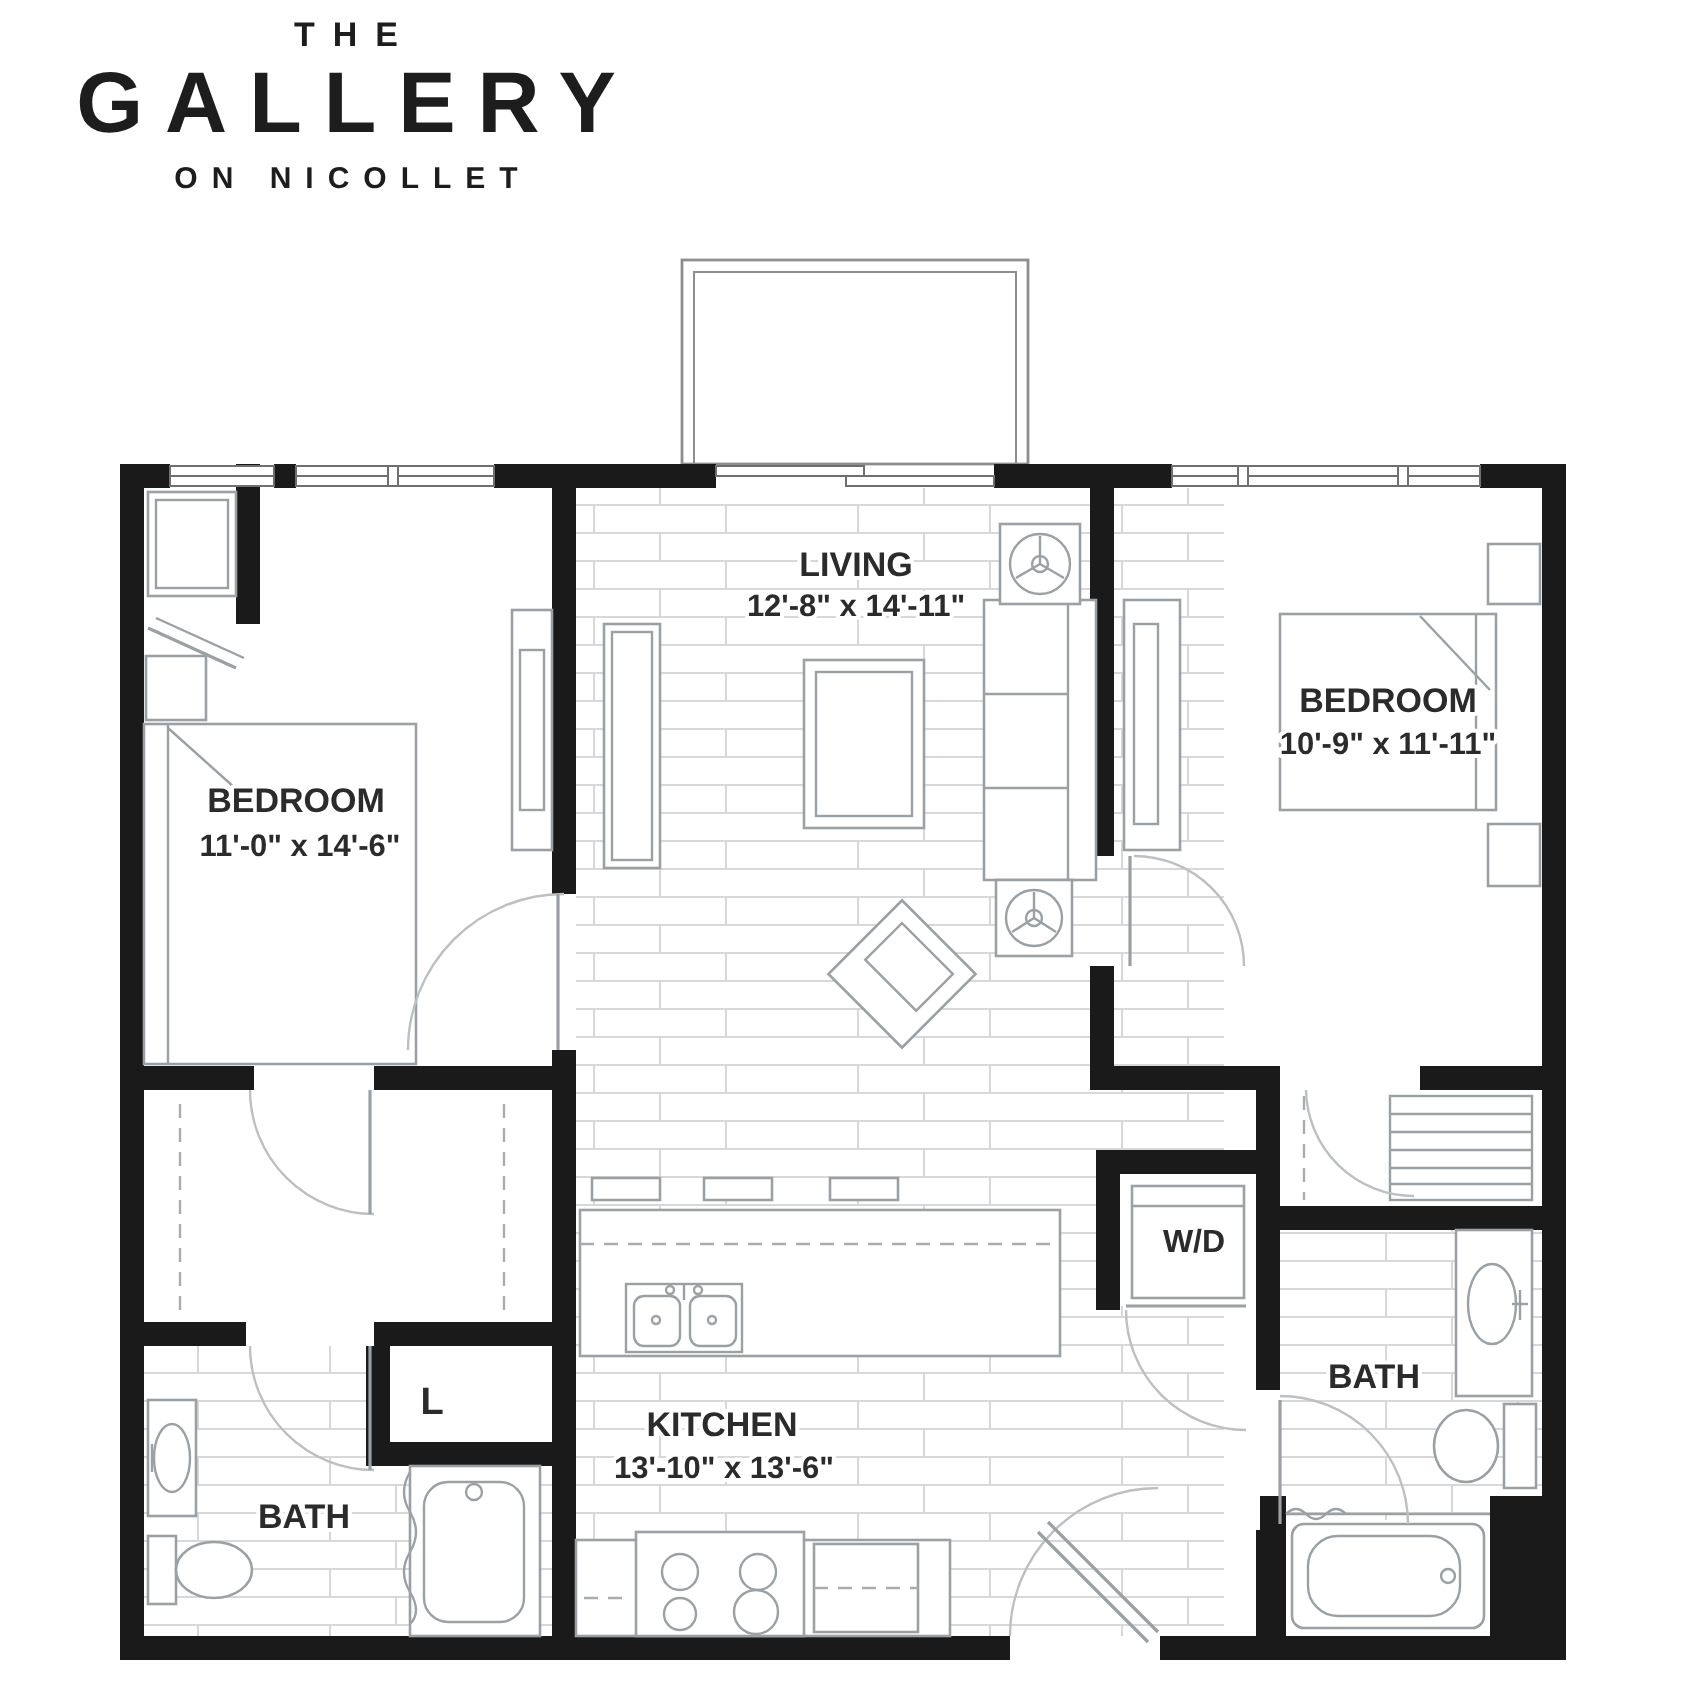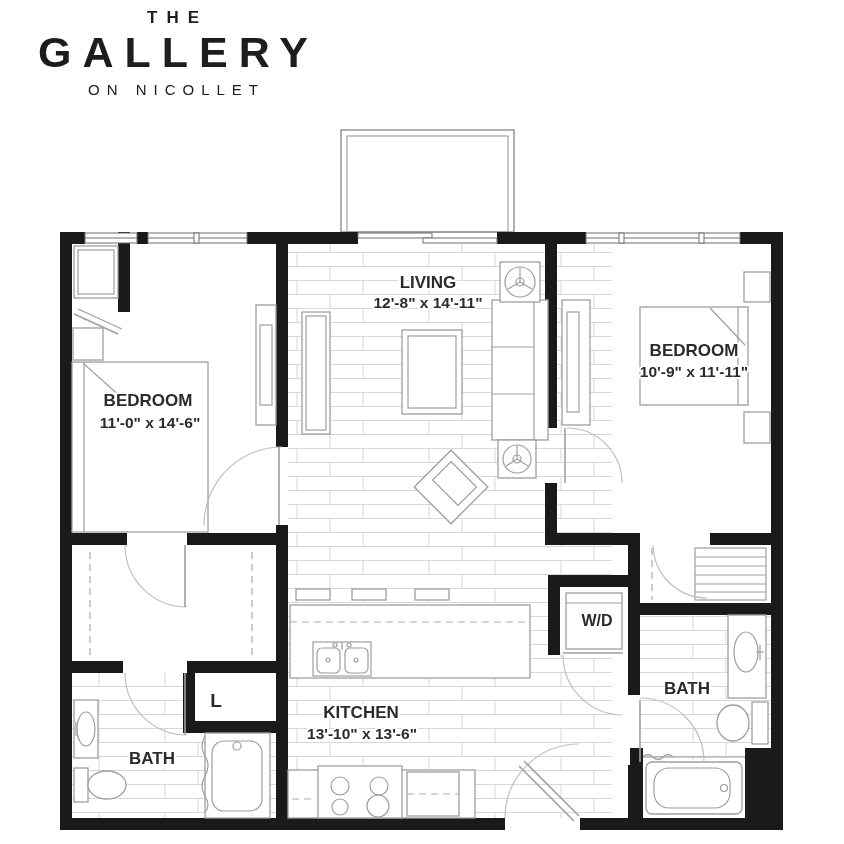--- a/index.html
+++ b/index.html
@@ -1,21 +1,21 @@
 <!DOCTYPE html>
 <html><head>
 <meta charset="utf-8">
 <style>
   html,body{margin:0;padding:0;background:#ffffff;}
   #stage{position:relative;width:844px;height:844px;background:#ffffff;overflow:hidden;
          font-family:"Liberation Sans",sans-serif;padding-left:16px;}
   .logo{position:absolute;left:0;top:8px;width:346px;text-align:center;color:#1d1d1d;}
   .logo .the{font-size:17px;font-weight:700;letter-spacing:9px;text-indent:9px;}
   .logo .name{font-size:43px;font-weight:800;letter-spacing:11px;text-indent:11px;line-height:1.05;margin-top:2px;}
-  .logo .tagline{font-size:15px;font-weight:400;letter-spacing:7px;text-indent:7px;margin-top:6px;}
+  .logo .tagline{font-size:15px;font-weight:700;letter-spacing:7px;text-indent:7px;margin-top:6px;}
   svg{position:absolute;left:0;top:0;}
   .wall{fill:#1a1a1a;stroke:none;}
   .furn{fill:#ffffff;stroke:#9aa0a4;stroke-width:1.3;}
   .furnline{fill:none;stroke:#9aa0a4;stroke-width:1.2;}
   .arc{fill:none;stroke:#bcc0c3;stroke-width:1.2;}
   .leaf{fill:none;stroke:#9aa0a4;stroke-width:1.6;}
   .win{fill:#ffffff;stroke:#6f6f6f;stroke-width:1;}
   .winline{stroke:#6f6f6f;stroke-width:1;}
   .dash{fill:none;stroke:#a9adb0;stroke-width:1.2;stroke-dasharray:7 5;}
   .lbl{fill:#2b2b2b;font-family:"Liberation Sans",sans-serif;font-weight:600;

